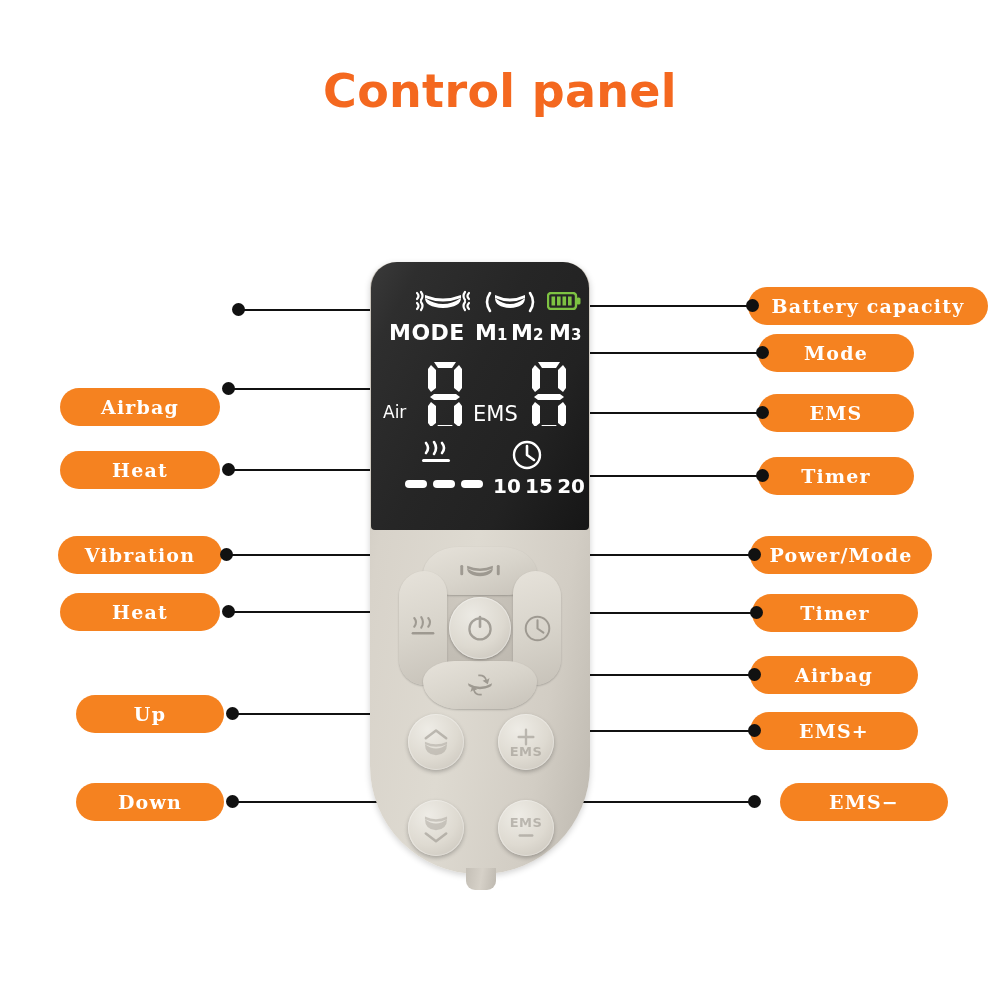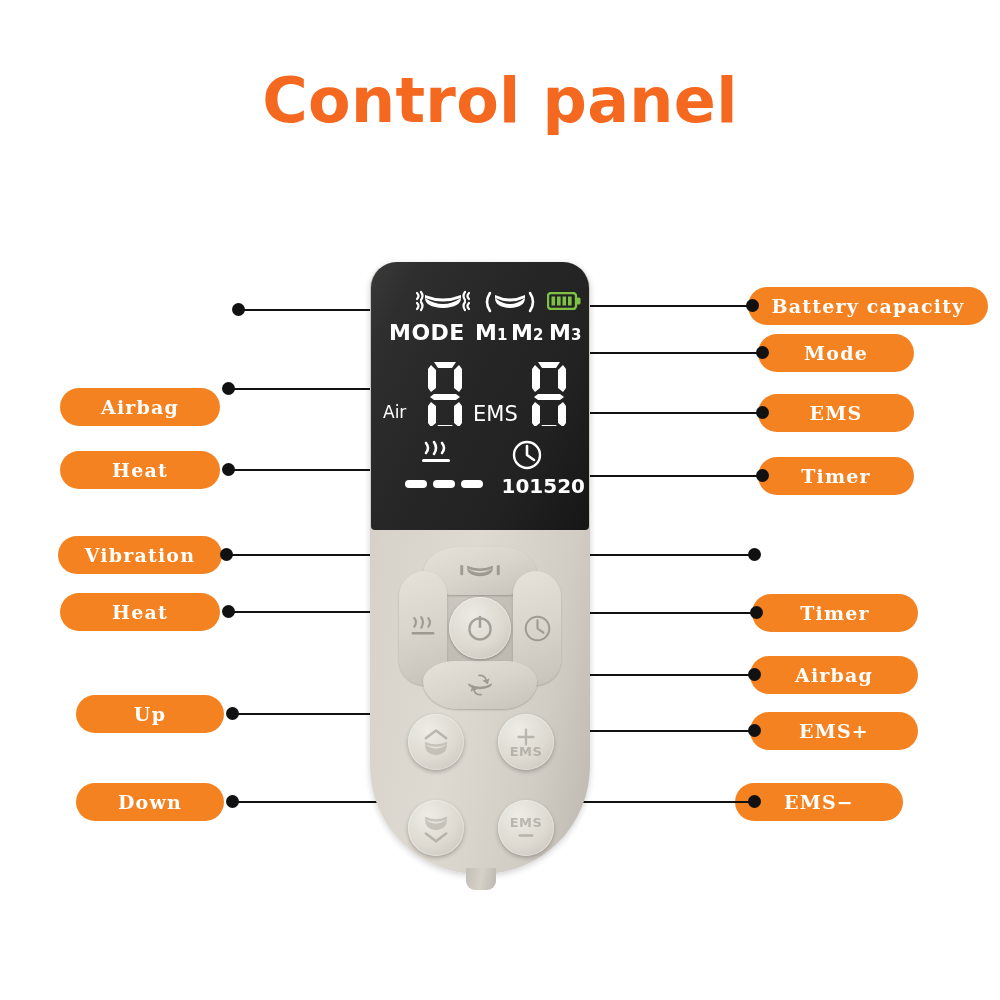--- a/index.html
+++ b/index.html
@@ -6,21 +6,21 @@
   body{
     width:1000px;height:1000px;background:#ffffff;position:relative;overflow:hidden;
     font-family:"Liberation Sans",sans-serif;
   }
   #stage{position:absolute;inset:0;}
 
   
   .page-title{
     position:absolute;left:0;top:64px;width:1000px;text-align:center;
     font-family:"DejaVu Sans",sans-serif;
-    font-size:62px;font-weight:700;color:#F4681F;letter-spacing:.3px;
+    font-size:46px;font-weight:700;color:#F4681F;letter-spacing:.3px;
     white-space:nowrap;
   }
 
   
   .pill{
     position:absolute;height:38px;border-radius:19px;background:#F58220;
     display:flex;align-items:center;justify-content:center;
     color:#FFFFFF;
     font-family:"DejaVu Serif","Liberation Serif",serif;
     font-size:19px;font-weight:700;letter-spacing:1.2px;
@@ -83,21 +83,21 @@
 
   .dash-row{position:absolute;left:34px;top:218px;width:80px;height:10px;}
   .dash{position:absolute;top:0;width:22px;height:8px;border-radius:4px;background:#ffffff;}
   .dash:nth-child(1){left:0;}
   .dash:nth-child(2){left:28px;}
   .dash:nth-child(3){left:56px;}
 
   .timer-nums{
     position:absolute;left:122px;top:212px;width:92px;color:#fff;
     font-family:"DejaVu Sans",sans-serif;font-size:20px;font-weight:600;
-    display:flex;justify-content:flex-end;
+    display:flex;justify-content:space-between;
   }
 
   
   .dpad{position:absolute;left:32px;top:288px;width:156px;height:156px;}
   .dpad-base{
     position:absolute;inset:0;border-radius:50%;
     background:radial-gradient(circle at 38% 32%, #cdc8bf 0%, #bdb8af 60%, #a9a49c 100%);
     box-shadow:inset 0 1px 2px rgba(255,255,255,.5);
   }
   .petal{
@@ -167,30 +167,33 @@
     </div>
   <div class="pill" style="left:758px; top:334px; width:156px;">
       <span>Mode</span>
     </div>
   <div class="pill" style="left:758px; top:394px; width:156px;">
       <span>EMS</span>
     </div>
   <div class="pill" style="left:758px; top:457px; width:156px;">
       <span>Timer</span>
     </div>
+  <div class="pill" style="left:750px; top:536px; width:182px;">
+      <span>Power/Mode</span>
+    </div>
   <div class="pill" style="left:752px; top:594px; width:166px;">
       <span>Timer</span>
     </div>
   <div class="pill" style="left:750px; top:656px; width:168px;">
       <span>Airbag</span>
     </div>
   <div class="pill" style="left:750px; top:712px; width:168px;">
       <span>EMS+</span>
     </div>
-  <div class="pill" style="left:735px; top:783px; width:168px;">
+  <div class="pill" style="left:780px; top:783px; width:168px;">
       <span>EMS−</span>
     </div>
 
   <div class="leader" style="left:238px; top:309px; width:192px;"></div>
   <div class="dot" style="left:232px; top:303px;"></div>
   <div class="dot" style="left:424px; top:303px;"></div>
 
   <div class="leader" style="left:228px; top:388px; width:178px;"></div>
   <div class="dot" style="left:222px; top:382px;"></div>
   <div class="dot" style="left:400px; top:382px;"></div>

